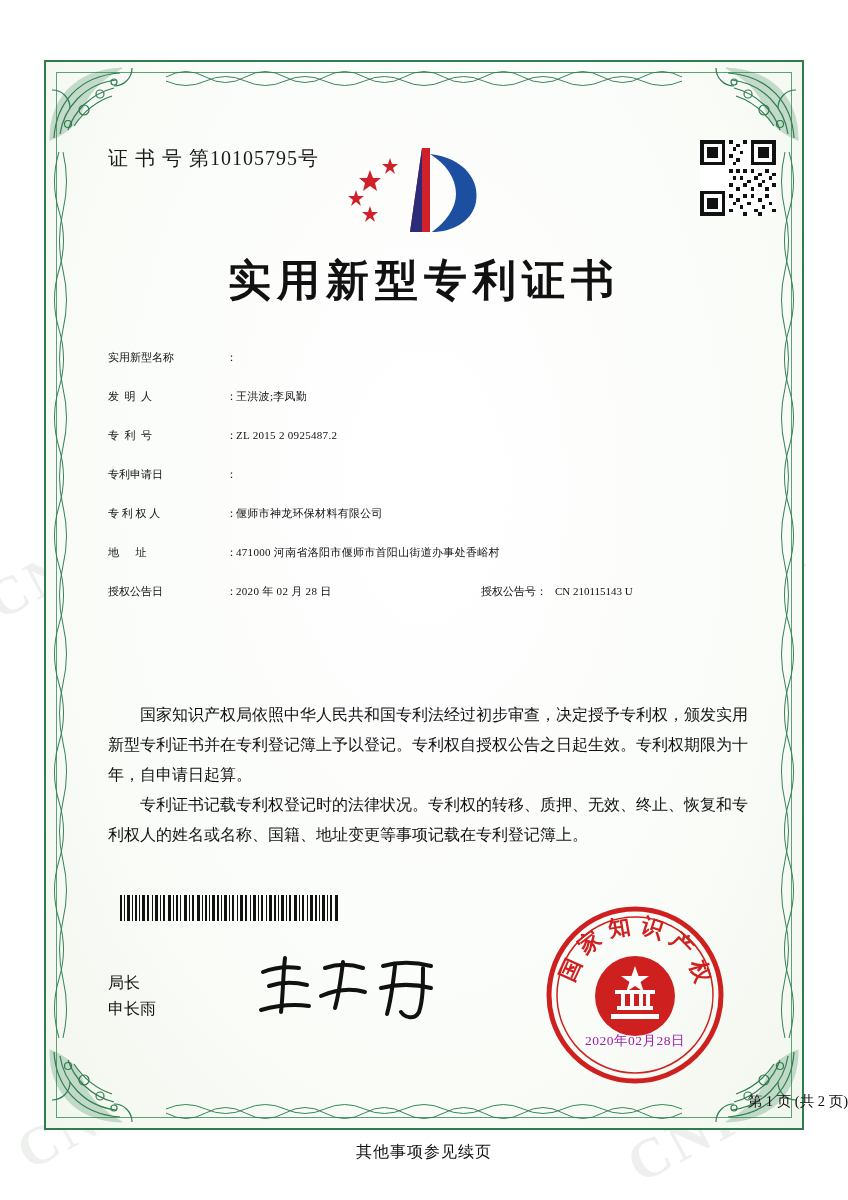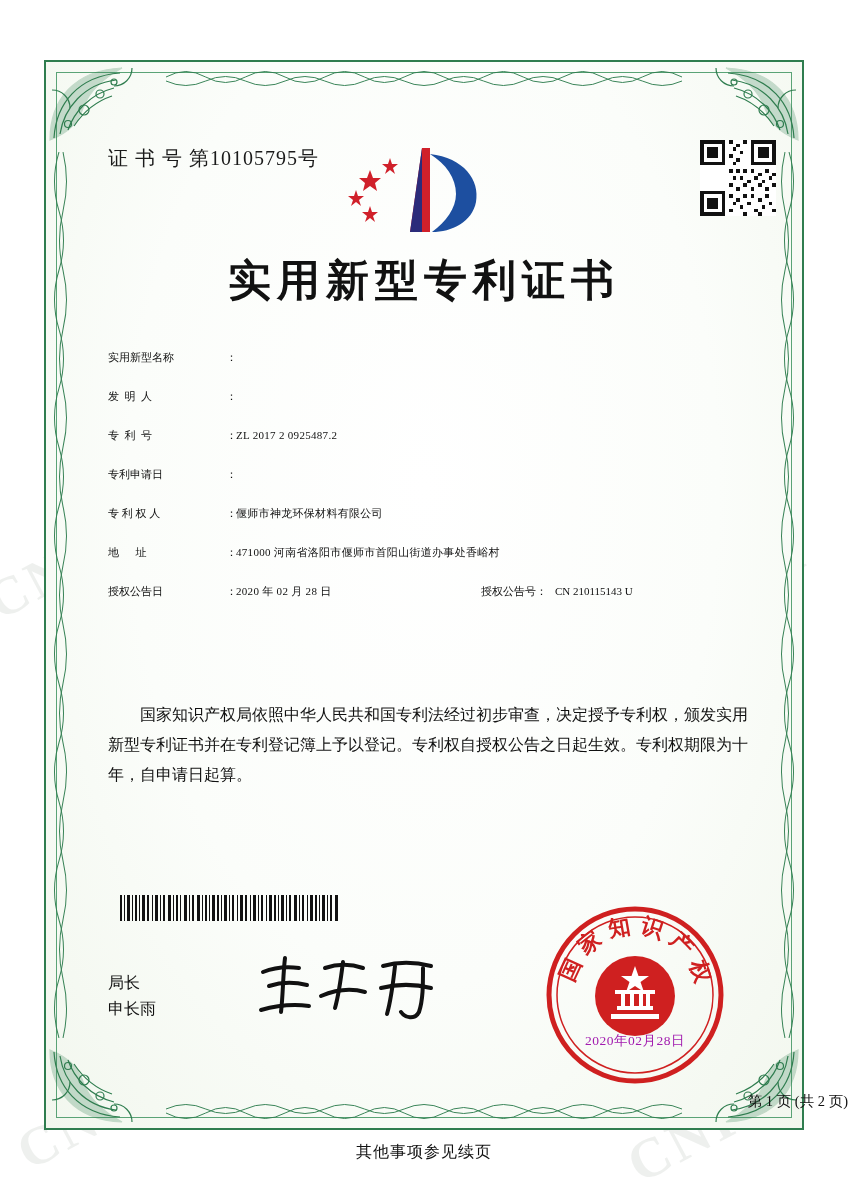--- a/index.html
+++ b/index.html
@@ -453,25 +453,26 @@
   <div class="title">实用新型专利证书</div>
 
   <div class="fields">
     <div class="field-row">
       <span class="field-label">实用新型名称</span>
       <span class="field-colon">：</span>
     </div>
     <div class="field-row">
       <span class="field-label">发  明  人</span>
       <span class="field-colon">：</span>
+      <span class="field-value">王洪波;李凤勤</span>
     </div>
     <div class="field-row">
       <span class="field-label">专  利  号</span>
       <span class="field-colon">：</span>
-      <span class="field-value">ZL 2017 2 0925487.2</span>
+      <span class="field-value">ZL 2015 2 0925487.2</span>
     </div>
     <div class="field-row">
       <span class="field-label">专利申请日</span>
       <span class="field-colon">：</span>
     </div>
     <div class="field-row">
       <span class="field-label">专 利 权 人</span>
       <span class="field-colon">：</span>
       <span class="field-value">偃师市神龙环保材料有限公司</span>
     </div>
@@ -484,20 +485,21 @@
       <span class="field-label">授权公告日</span>
       <span class="field-colon">：</span>
       <span class="field-value">2020 年 02 月 28 日</span>
       <span class="second-label">授权公告号</span>
       <span>：</span>
       <span class="second-value">CN 210115143 U</span>
     </div>
   </div>
 
   <div class="para para-1">国家知识产权局依照中华人民共和国专利法经过初步审查，决定授予专利权，颁发实用新型专利证书并在专利登记簿上予以登记。专利权自授权公告之日起生效。专利权期限为十年，自申请日起算。</div>
+  <div class="para para-2">专利证书记载专利权登记时的法律状况。专利权的转移、质押、无效、终止、恢复和专利权人的姓名或名称、国籍、地址变更等事项记载在专利登记簿上。</div>
 
   <div class="barcode">
     <svg width="220" height="26" viewBox="0 0 220 26" shape-rendering="crispEdges">
       <g fill="#111111">
         <rect x="0" y="0" width="2" height="26"></rect>
           <rect x="4" y="0" width="1" height="26"></rect>
         <rect x="7" y="0" width="3" height="26"></rect>
           <rect x="12" y="0" width="1" height="26"></rect>
         <rect x="15" y="0" width="2" height="26"></rect>
           <rect x="19" y="0" width="1" height="26"></rect>

